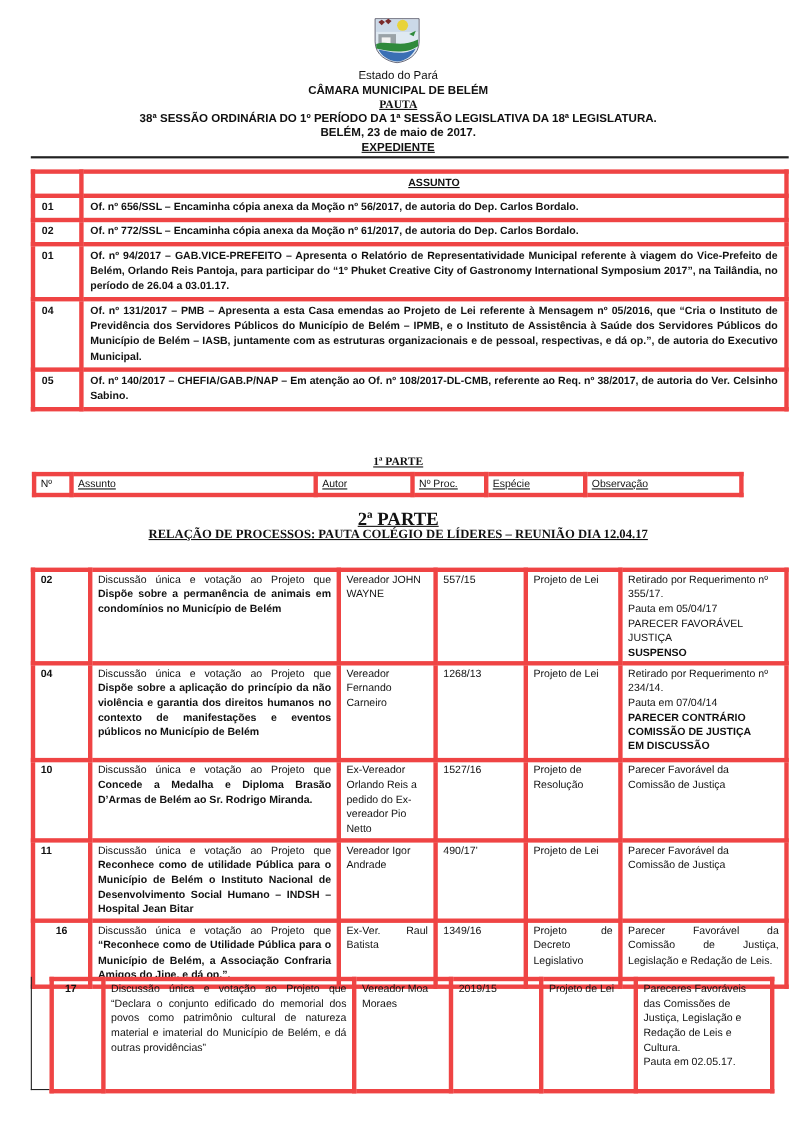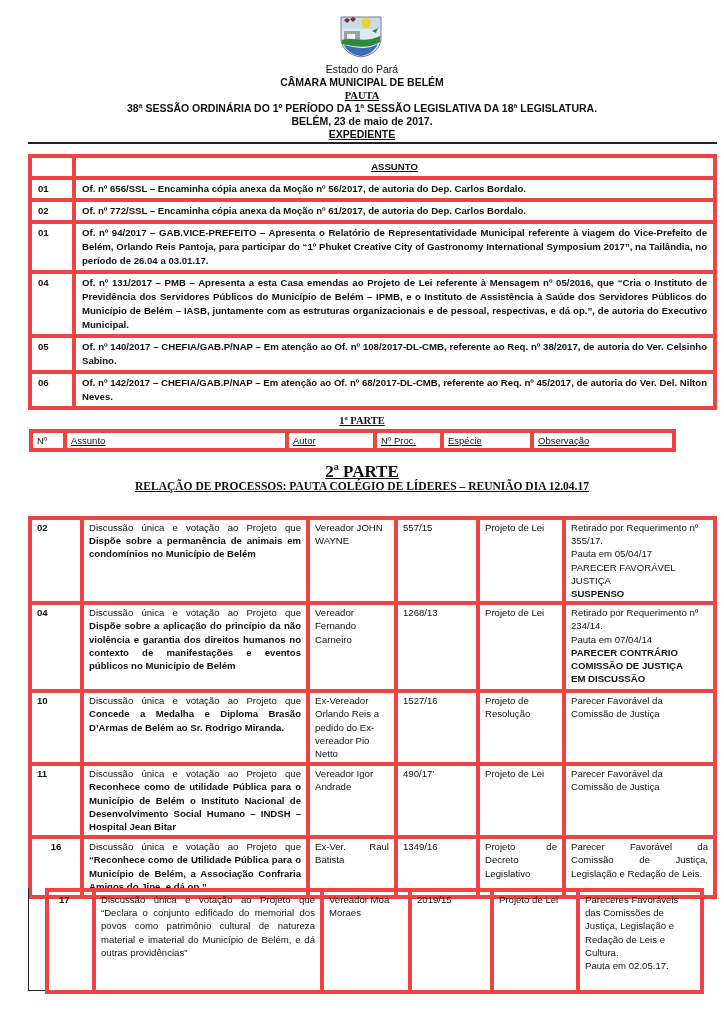--- a/index.html
+++ b/index.html
@@ -96,24 +96,20 @@
     <td class="txt">Of. nº 94/2017 – GAB.VICE-PREFEITO – Apresenta o Relatório de Representatividade Municipal referente à viagem do Vice-Prefeito de Belém, Orlando Reis Pantoja, para participar do “1º Phuket Creative City of Gastronomy International Symposium 2017”, na Tailândia, no período de 26.04 a 03.01.17.</td>
   </tr>
   <tr>
     <td class="num">04</td>
     <td class="txt">Of. nº 131/2017 – PMB – Apresenta a esta Casa emendas ao Projeto de Lei referente à Mensagem nº 05/2016, que “Cria o Instituto de Previdência dos Servidores Públicos do Município de Belém – IPMB, e o Instituto de Assistência à Saúde dos Servidores Públicos do Município de Belém – IASB, juntamente com as estruturas organizacionais e de pessoal, respectivas, e dá op.”, de autoria do Executivo Municipal.</td>
   </tr>
   <tr>
     <td class="num">05</td>
     <td class="txt">Of. nº 140/2017 – CHEFIA/GAB.P/NAP – Em atenção ao Of. nº 108/2017-DL-CMB, referente ao Req. nº 38/2017, de autoria do Ver. Celsinho Sabino.</td>
   </tr>
-  <tr>
-    <td class="num">06</td>
-    <td class="txt">Of. nº 142/2017 – CHEFIA/GAB.P/NAP – Em atenção ao Of. nº 68/2017-DL-CMB, referente ao Req. nº 45/2017, de autoria do Ver. Del. Nilton Neves.</td>
-  </tr>
 </tbody>
   </table>
 
 <div class="abs center hdr b u serif" style="top:414px;">1ª PARTE</div>
 <table class="p1">
   <tbody>
       <tr>
     <td style="width:22px;">Nº</td>
     <td style="width:210px;" class="lbl">Assunto</td>
     <td style="width:76px;" class="lbl">Autor</td>

